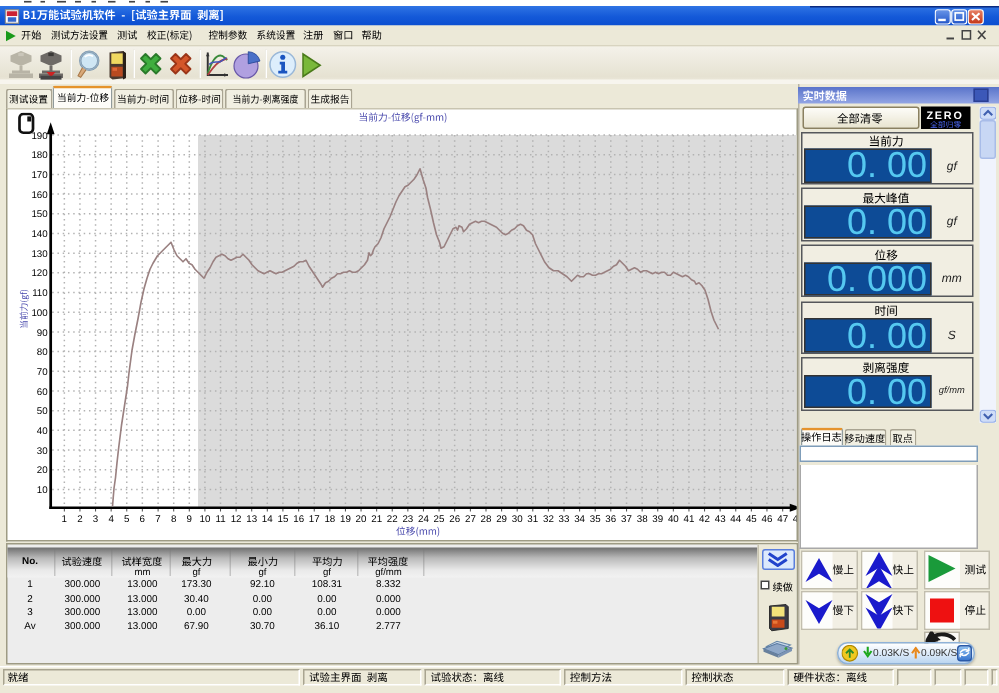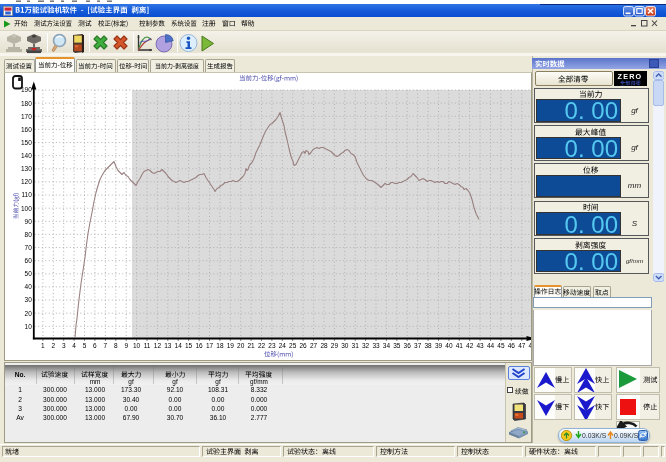--- a/index.html
+++ b/index.html
@@ -511,20 +511,21 @@
       <path transform="translate(0,9.0)" d="M1.9 -5H5.9V-4.4H1.9ZM1.9 -5.9H5.9V-5.3H1.9ZM1.4 -6.3V-4H6.5V-6.3ZM3.1 -3.1V-2.5H1.7V-3.1ZM0.4 -0.3 0.4 0.2 3.1 -0.1V0.6H3.7V-0.2L4.1 -0.3V-0.7L3.7 -0.7V-3.1H7.4V-3.5H0.4V-3.1H1.1V-0.4ZM4 -2.6V-2.1H4.4L4.3 -2C4.5 -1.5 4.8 -1 5.2 -0.5C4.8 -0.2 4.3 0 3.8 0.2C3.9 0.3 4.1 0.5 4.1 0.6C4.6 0.4 5.2 0.1 5.6 -0.2C6.1 0.2 6.6 0.4 7.2 0.6C7.2 0.5 7.4 0.2 7.5 0.1C6.9 0 6.4 -0.2 6 -0.6C6.5 -1.1 6.9 -1.7 7.2 -2.4L6.8 -2.6L6.7 -2.6ZM4.8 -2.1H6.5C6.3 -1.6 6 -1.2 5.6 -0.9C5.3 -1.2 5 -1.6 4.8 -2.1ZM3.1 -2.1V-1.5H1.7V-2.1ZM3.1 -1.1V-0.6L1.7 -0.5V-1.1Z M11.4 -6.5C11.4 -5.9 11.4 -5.1 11.3 -4.3H8.3V-3.7H11.2C10.9 -2.2 10.1 -0.7 8.1 0.1C8.3 0.2 8.5 0.5 8.6 0.6C10.5 -0.3 11.3 -1.8 11.7 -3.3C12.3 -1.5 13.3 -0.1 14.8 0.6C14.9 0.4 15.1 0.2 15.3 0.1C13.8 -0.6 12.7 -2 12.2 -3.7H15.1V-4.3H11.9C12 -5.1 12 -5.9 12 -6.5Z M20.2 -5.4H21.8C21.6 -5.1 21.3 -4.7 20.9 -4.4C20.6 -4.7 20.4 -5 20.2 -5.3ZM20.3 -6.6C19.9 -5.8 19.3 -5.1 18.6 -4.6C18.8 -4.5 19 -4.3 19 -4.2C19.3 -4.4 19.6 -4.6 19.8 -4.9C20 -4.6 20.2 -4.4 20.5 -4.1C19.9 -3.7 19.3 -3.4 18.6 -3.2C18.7 -3.1 18.8 -2.9 18.9 -2.8C19.6 -3 20.3 -3.3 20.9 -3.7C21.4 -3.4 22 -3.1 22.8 -2.9C22.8 -3 23 -3.2 23.1 -3.4C22.4 -3.5 21.8 -3.8 21.4 -4.1C21.9 -4.5 22.3 -5.1 22.5 -5.8L22.2 -5.9L22.1 -5.9H20.5C20.6 -6.1 20.7 -6.2 20.8 -6.4ZM20.6 -3.2V-2.7H19.2V-2.3H20.6V-1.8H19.2V-1.3H20.6V-0.8H18.9V-0.3H20.6V0.6H21.2V-0.3H22.9V-0.8H21.2V-1.3H22.6V-1.8H21.2V-2.3H22.6V-2.7H21.2V-3.2ZM17.1 -6.5V-1L16.6 -0.9V-5.2H16.1V-0.4L18.1 -0.6V-0.3H18.5V-5.3H18.1V-1L17.6 -1V-6.5Z M28.1 -6.6C28 -6.3 28 -6 28 -5.8H26V-5.2H27.9C27.8 -5 27.8 -4.7 27.7 -4.5H26.4V-0.1H25.6V0.4H30.9V-0.1H30.2V-4.5H28.3C28.3 -4.7 28.4 -5 28.4 -5.2H30.6V-5.8H28.6L28.7 -6.5ZM26.9 -0.1V-0.8H29.6V-0.1ZM26.9 -3H29.6V-2.3H26.9ZM26.9 -3.4V-4H29.6V-3.4ZM26.9 -1.9H29.6V-1.2H26.9ZM25.5 -6.5C25 -5.4 24.4 -4.2 23.6 -3.4C23.8 -3.3 23.9 -3 24 -2.9C24.2 -3.1 24.4 -3.4 24.6 -3.7V0.6H25.2V-4.6C25.5 -5.2 25.8 -5.8 26 -6.4Z" fill="#000"></path>
     </svg>
 <div class="abs" style="left:536px;top:137.0px;width:85px;height:22.3px;background:#0d4b96;border:1px solid #333"></div>
 <div class="abs" style="left:536px;top:137.1px;width:82px;height:22.3px;overflow:hidden;text-align:right;font-size:24px;line-height:24px;color:#55c8f0">0. 00</div>
 <div class="abs" style="left:621px;top:137.2px;width:27px;height:22px;text-align:center;font-size:8px;line-height:22px;color:#222;font-style:italic">gf</div>
 <div class="abs" style="left:533.5px;top:162.9px;width:115.5px;height:35.5px;background:#f1eee2;border:1px solid #55575b"></div>
 <svg style="position:absolute;left:583.2px;top:163.5px;overflow:visible" width="16" height="11">
       <path transform="translate(0,9.0)" d="M2.9 -5.1V-4.6H7.1V-5.1ZM3.4 -4C3.6 -2.9 3.9 -1.4 3.9 -0.6L4.5 -0.8C4.4 -1.6 4.2 -3 3.9 -4.1ZM4.4 -6.5C4.6 -6.1 4.8 -5.6 4.8 -5.2L5.4 -5.4C5.3 -5.7 5.1 -6.2 5 -6.6ZM2.5 -0.3V0.3H7.4V-0.3H5.8C6.1 -1.3 6.4 -2.8 6.7 -4L6 -4.1C5.9 -3 5.6 -1.3 5.3 -0.3ZM2.2 -6.5C1.8 -5.3 1.1 -4.2 0.3 -3.4C0.4 -3.3 0.6 -3 0.6 -2.8C0.9 -3.1 1.2 -3.4 1.4 -3.8V0.6H2V-4.7C2.3 -5.2 2.6 -5.8 2.8 -6.4Z M10.5 -6.5C9.9 -6.2 9 -6 8.2 -5.9C8.3 -5.7 8.4 -5.5 8.4 -5.4C8.7 -5.5 9 -5.5 9.4 -5.6V-4.3H8.2V-3.8H9.2C9 -2.9 8.5 -1.9 8.1 -1.3C8.2 -1.2 8.3 -0.9 8.4 -0.8C8.7 -1.2 9.1 -2 9.4 -2.8V0.6H9.9V-3C10.1 -2.6 10.4 -2.2 10.5 -1.9L10.8 -2.4C10.7 -2.6 10.1 -3.4 9.9 -3.6V-3.8H10.9V-4.3H9.9V-5.7C10.2 -5.8 10.6 -5.9 10.8 -6ZM11.8 -4.6C12 -4.4 12.3 -4.2 12.5 -4C12 -3.7 11.4 -3.5 10.8 -3.4C10.9 -3.3 11 -3.1 11.1 -2.9C12.7 -3.3 14.2 -4.2 14.8 -5.6L14.5 -5.8L14.4 -5.8H12.9C13.1 -6 13.2 -6.2 13.4 -6.4L12.8 -6.6C12.4 -6 11.7 -5.3 10.8 -4.8C10.9 -4.8 11.1 -4.6 11.2 -4.4C11.6 -4.7 12 -5 12.4 -5.3H14C13.8 -4.9 13.4 -4.6 13 -4.3C12.8 -4.5 12.5 -4.7 12.2 -4.9ZM12.2 -1.5C12.5 -1.3 12.8 -1 13 -0.8C12.3 -0.3 11.5 0 10.6 0.2C10.7 0.3 10.9 0.5 10.9 0.7C12.8 0.2 14.6 -0.8 15.3 -2.9L14.9 -3L14.8 -3H13.4C13.6 -3.2 13.7 -3.4 13.9 -3.6L13.3 -3.7C12.9 -3 12.1 -2.2 10.9 -1.7C11 -1.6 11.2 -1.4 11.3 -1.3C11.9 -1.6 12.5 -2 13 -2.5H14.5C14.3 -2 13.9 -1.5 13.5 -1.1C13.2 -1.4 12.9 -1.6 12.6 -1.8Z" fill="#000"></path>
     </svg>
 <div class="abs" style="left:536px;top:174.70000000000002px;width:85px;height:22.3px;background:#0d4b96;border:1px solid #333"></div>
+<div class="abs" style="left:536px;top:174.8px;width:82px;height:22.3px;overflow:hidden;text-align:right;font-size:24px;line-height:24px;color:#55c8f0">0. 000</div>
 <div class="abs" style="left:621px;top:174.9px;width:27px;height:22px;text-align:center;font-size:8px;line-height:22px;color:#222;font-style:italic">mm</div>
 <div class="abs" style="left:533.5px;top:200.6px;width:115.5px;height:35.5px;background:#f1eee2;border:1px solid #55575b"></div>
 <svg style="position:absolute;left:583.2px;top:201.2px;overflow:visible" width="16" height="11">
       <path transform="translate(0,9.0)" d="M3.7 -3.5C4.1 -2.9 4.6 -2.1 4.9 -1.6L5.4 -1.9C5.1 -2.4 4.6 -3.2 4.2 -3.8ZM2.5 -3.1V-1.4H1.2V-3.1ZM2.5 -3.7H1.2V-5.4H2.5ZM0.6 -5.9V-0.2H1.2V-0.8H3.1V-5.9ZM6 -6.5V-5H3.4V-4.4H6V-0.3C6 -0.1 5.9 -0 5.7 -0C5.6 -0 5 -0 4.4 -0.1C4.5 0.1 4.6 0.4 4.6 0.5C5.4 0.5 5.9 0.5 6.2 0.4C6.4 0.3 6.6 0.2 6.6 -0.3V-4.4H7.5V-5H6.6V-6.5Z M8.5 -4.8V0.6H9.1V-4.8ZM8.6 -6.2C9 -5.8 9.4 -5.3 9.6 -5L10.1 -5.3C9.9 -5.7 9.4 -6.1 9.1 -6.5ZM10.8 -2.3H12.6V-1.2H10.8ZM10.8 -3.8H12.6V-2.8H10.8ZM10.2 -4.3V-0.8H13.2V-4.3ZM10.5 -6.1V-5.6H14.3V-0.1C14.3 0 14.3 0 14.2 0.1C14.1 0.1 13.8 0.1 13.4 0C13.5 0.2 13.6 0.4 13.6 0.6C14.1 0.6 14.4 0.6 14.6 0.5C14.9 0.4 14.9 0.2 14.9 -0.1V-6.1Z" fill="#000"></path>
     </svg>
 <div class="abs" style="left:536px;top:212.4px;width:85px;height:22.3px;background:#0d4b96;border:1px solid #333"></div>
 <div class="abs" style="left:536px;top:212.5px;width:82px;height:22.3px;overflow:hidden;text-align:right;font-size:24px;line-height:24px;color:#55c8f0">0. 00</div>
 <div class="abs" style="left:621px;top:212.6px;width:27px;height:22px;text-align:center;font-size:8px;line-height:22px;color:#222;font-style:italic">S</div>
 <div class="abs" style="left:533.5px;top:238.3px;width:115.5px;height:35.5px;background:#f1eee2;border:1px solid #55575b"></div>
 <svg style="position:absolute;left:575.4px;top:238.9px;overflow:visible" width="31" height="11">

